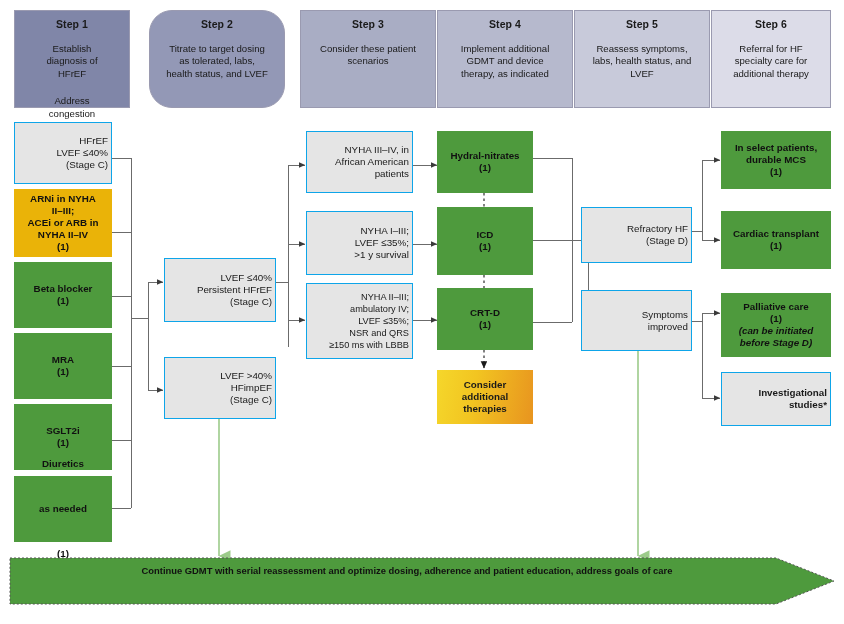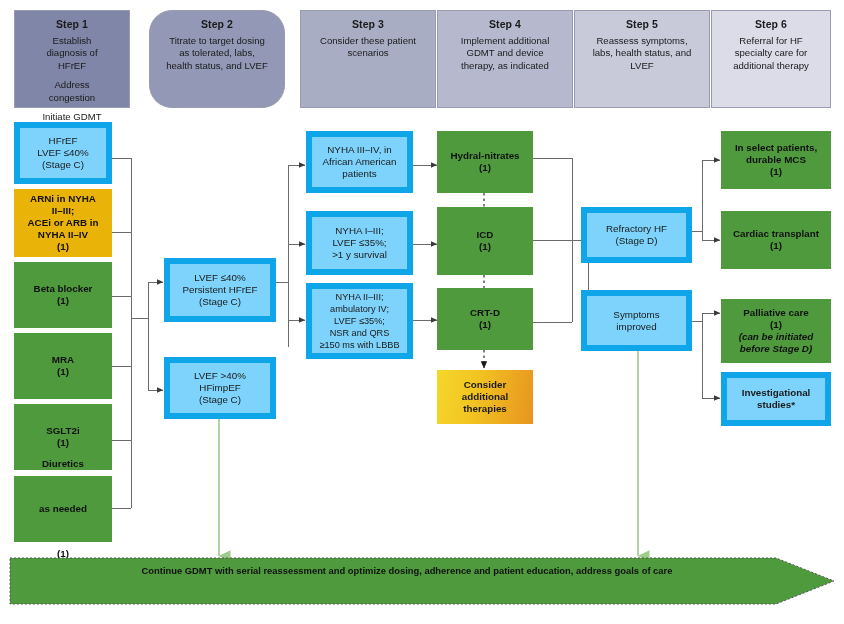--- a/index.html
+++ b/index.html
@@ -19,20 +19,21 @@
   .step-box {
     position: absolute;
     border: 1px solid #9a9ab0;
     display: flex;
     flex-direction: column;
     align-items: center;
     justify-content: flex-start;
     padding: 7px 16px 6px;
     text-align: center;
     color: #1a1a1a;
+    gap: 8px;
   }
   .step-title {
     font-size: 10.5px;
     font-weight: bold;
     letter-spacing: .1px;
     margin-bottom: 5px;
   }
   .step-line {
     font-size: 9.6px;
     line-height: 12.4px;
@@ -45,24 +46,25 @@
     display: flex;
     flex-direction: column;
     align-items: center;
     justify-content: center;
     text-align: center;
     padding: 2px 3px;
     line-height: 12px;
   }
   .node .ln { display: block; width: 100%; }
   .node.white {
-    background: #7dd3fc;
-    border: 6px solid #0ea5e9;
+    background: #e5e5e5;
+    border: 1px solid #0ea5e9;
     color: #1a1a1a;
     font-size: 9.8px;
+    text-align: right;
   }
   .node.green {
     background: #4e9a3d;
     border: none;
     color: #111111;
     font-size: 9.8px;
     font-weight: bold;
   }
   .node.orange {
     background: linear-gradient(100deg, #f5d72b 0%, #f2c521 38%, #e8941f 100%);
@@ -328,21 +330,21 @@
     <span class="ln">In select patients,</span>
     <span class="ln">durable MCS</span>
     <span class="ln">(1)</span>
   </div>
 
   <div class="node green" style="left: 721px; top: 211px; width: 110px; height: 58px; background: rgb(78, 154, 61);">
     <span class="ln">Cardiac transplant</span>
     <span class="ln">(1)</span>
   </div>
 
-  <div class="node green" style="left: 721px; top: 299px; width: 110px; height: 64px; background: rgb(78, 154, 61);">
+  <div class="node green" style="left: 721px; top: 293px; width: 110px; height: 64px; background: rgb(78, 154, 61);">
     <span class="ln">Palliative care</span>
     <span class="ln">(1)</span>
     <span class="ln ital">(can be initiated</span>
     <span class="ln ital">before Stage D)</span>
   </div>
 
   <div class="node white" style="left:721px; top:372px; width:110px; height:54px; font-weight:bold;">
     <span class="ln">Investigational</span>
     <span class="ln">studies*</span>
   </div>

